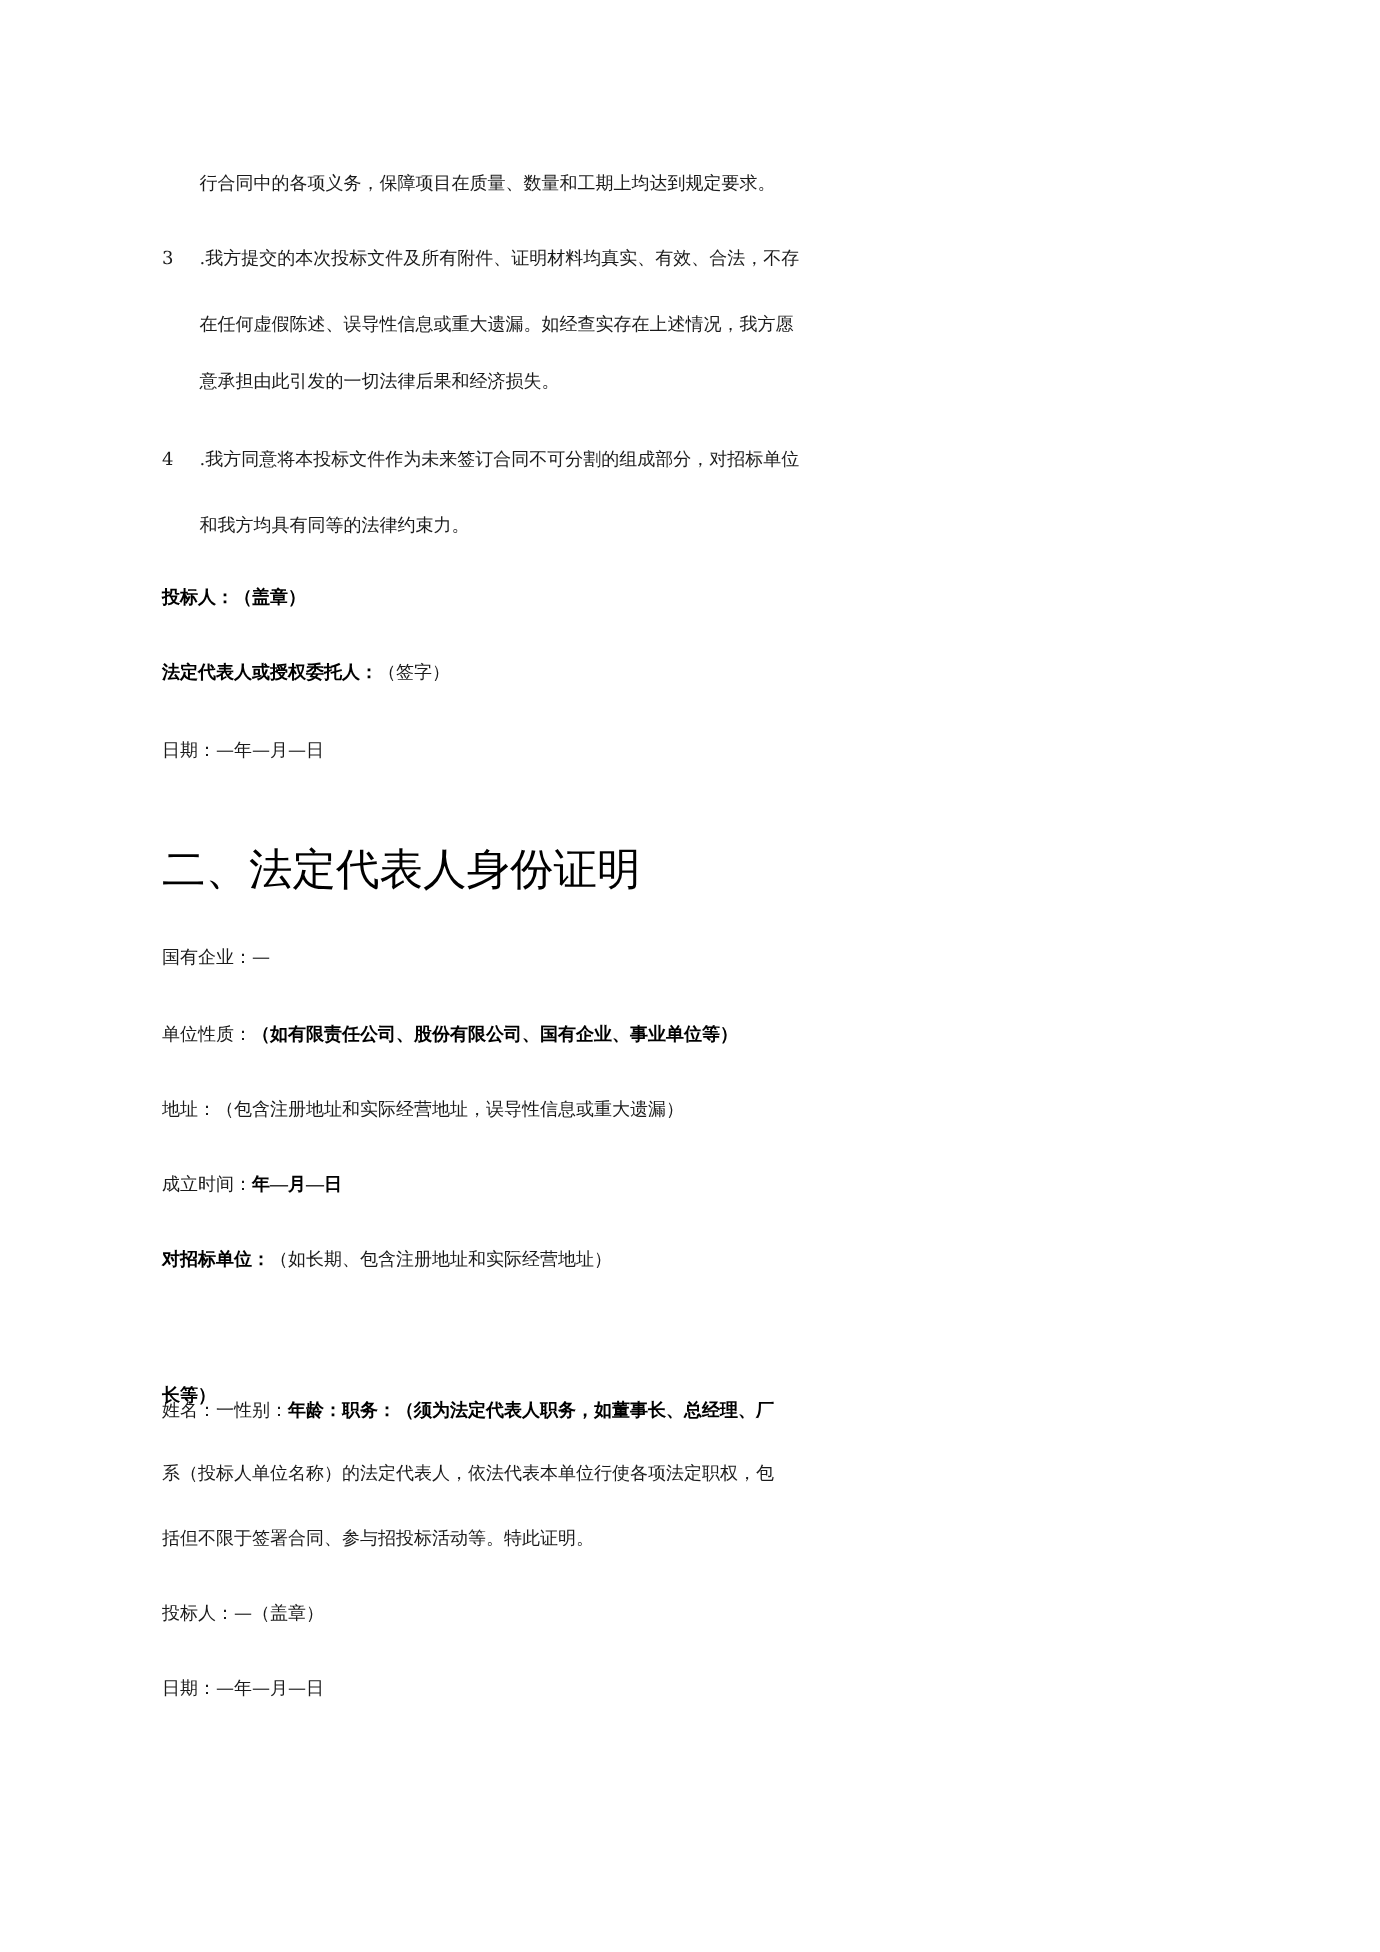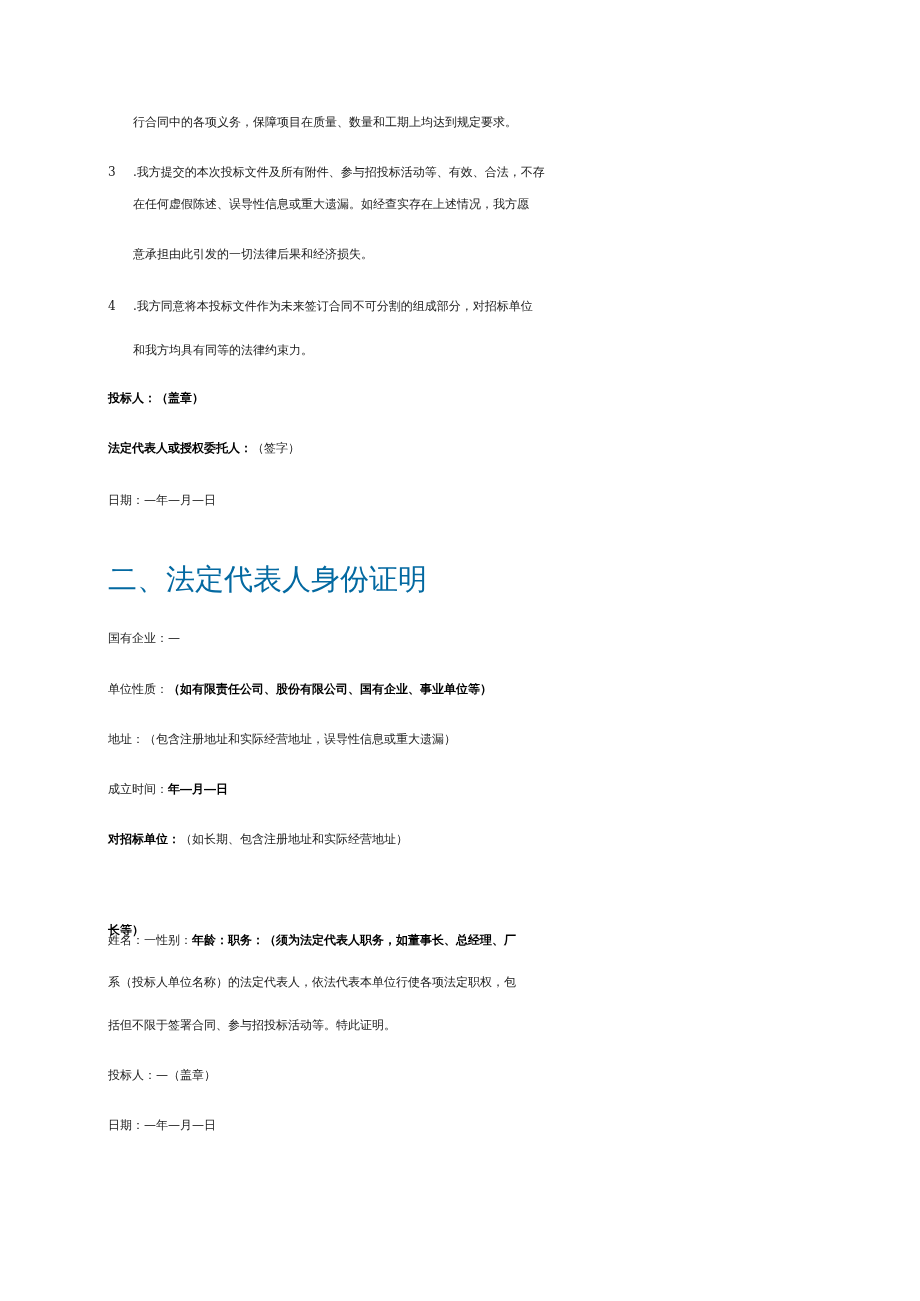--- a/index.html
+++ b/index.html
@@ -1,34 +1,34 @@
 <!DOCTYPE html>
 <html><head>
   <meta charset="utf-8">
   <style>
     html, body { margin: 0; padding: 0; background: #ffffff; }
     body { width: 920px; height: 1301px; position: relative; overflow: hidden;
            font-family: "DejaVu Serif", "Liberation Serif", serif; color: #1a1a1a; }
     .line { position: absolute; left: 108px; font-size: 12px; line-height: 24px; white-space: nowrap; }
     .indent { left: 133px; }
-    .b { font-weight: bold; font-family: Liberation Sans, sans-serif; color: #000; }
-    .h2 { position: absolute; left: 108px; top: 562px; font-size: 29px; line-height: 34px; color: #0369a1; }
+    .b { font-weight: bold; font-family: Liberation Serif, serif; color: #000; }
+    .h2 { position: absolute; left: 108px; top: 562px; font-size: 29px; line-height: 34px; color: #000000; }
     .num { display: inline-block; width: 25px; }
   </style>
 </head>
 <body>
 
 <div>
 
   <div class="line indent" style="top:110px">行合同中的各项义务，保障项目在质量、数量和工期上均达到规定要求。</div>
 
   <div class="line" style="top:160px">
-    <span class="num">3</span><span>.我方提交的本次投标文件及所有附件、参与招投标活动等、有效、合法，不存</span>
+    <span class="num">3</span><span>.我方提交的本次投标文件及所有附件、证明材料均真实、有效、合法，不存</span>
   </div>
-  <div class="line indent" style="top:192px">在任何虚假陈述、误导性信息或重大遗漏。如经查实存在上述情况，我方愿</div>
+  <div class="line indent" style="top:204px">在任何虚假陈述、误导性信息或重大遗漏。如经查实存在上述情况，我方愿</div>
   <div class="line indent" style="top:242px">意承担由此引发的一切法律后果和经济损失。</div>
 
   <div class="line" style="top:294px">
     <span class="num">4</span><span>.我方同意将本投标文件作为未来签订合同不可分割的组成部分，对招标单位</span>
   </div>
   <div class="line indent" style="top:338px">和我方均具有同等的法律约束力。</div>
 
   <div class="line b" style="top:386px">投标人：（盖章）</div>
 
   <div class="line" style="top:436px">

